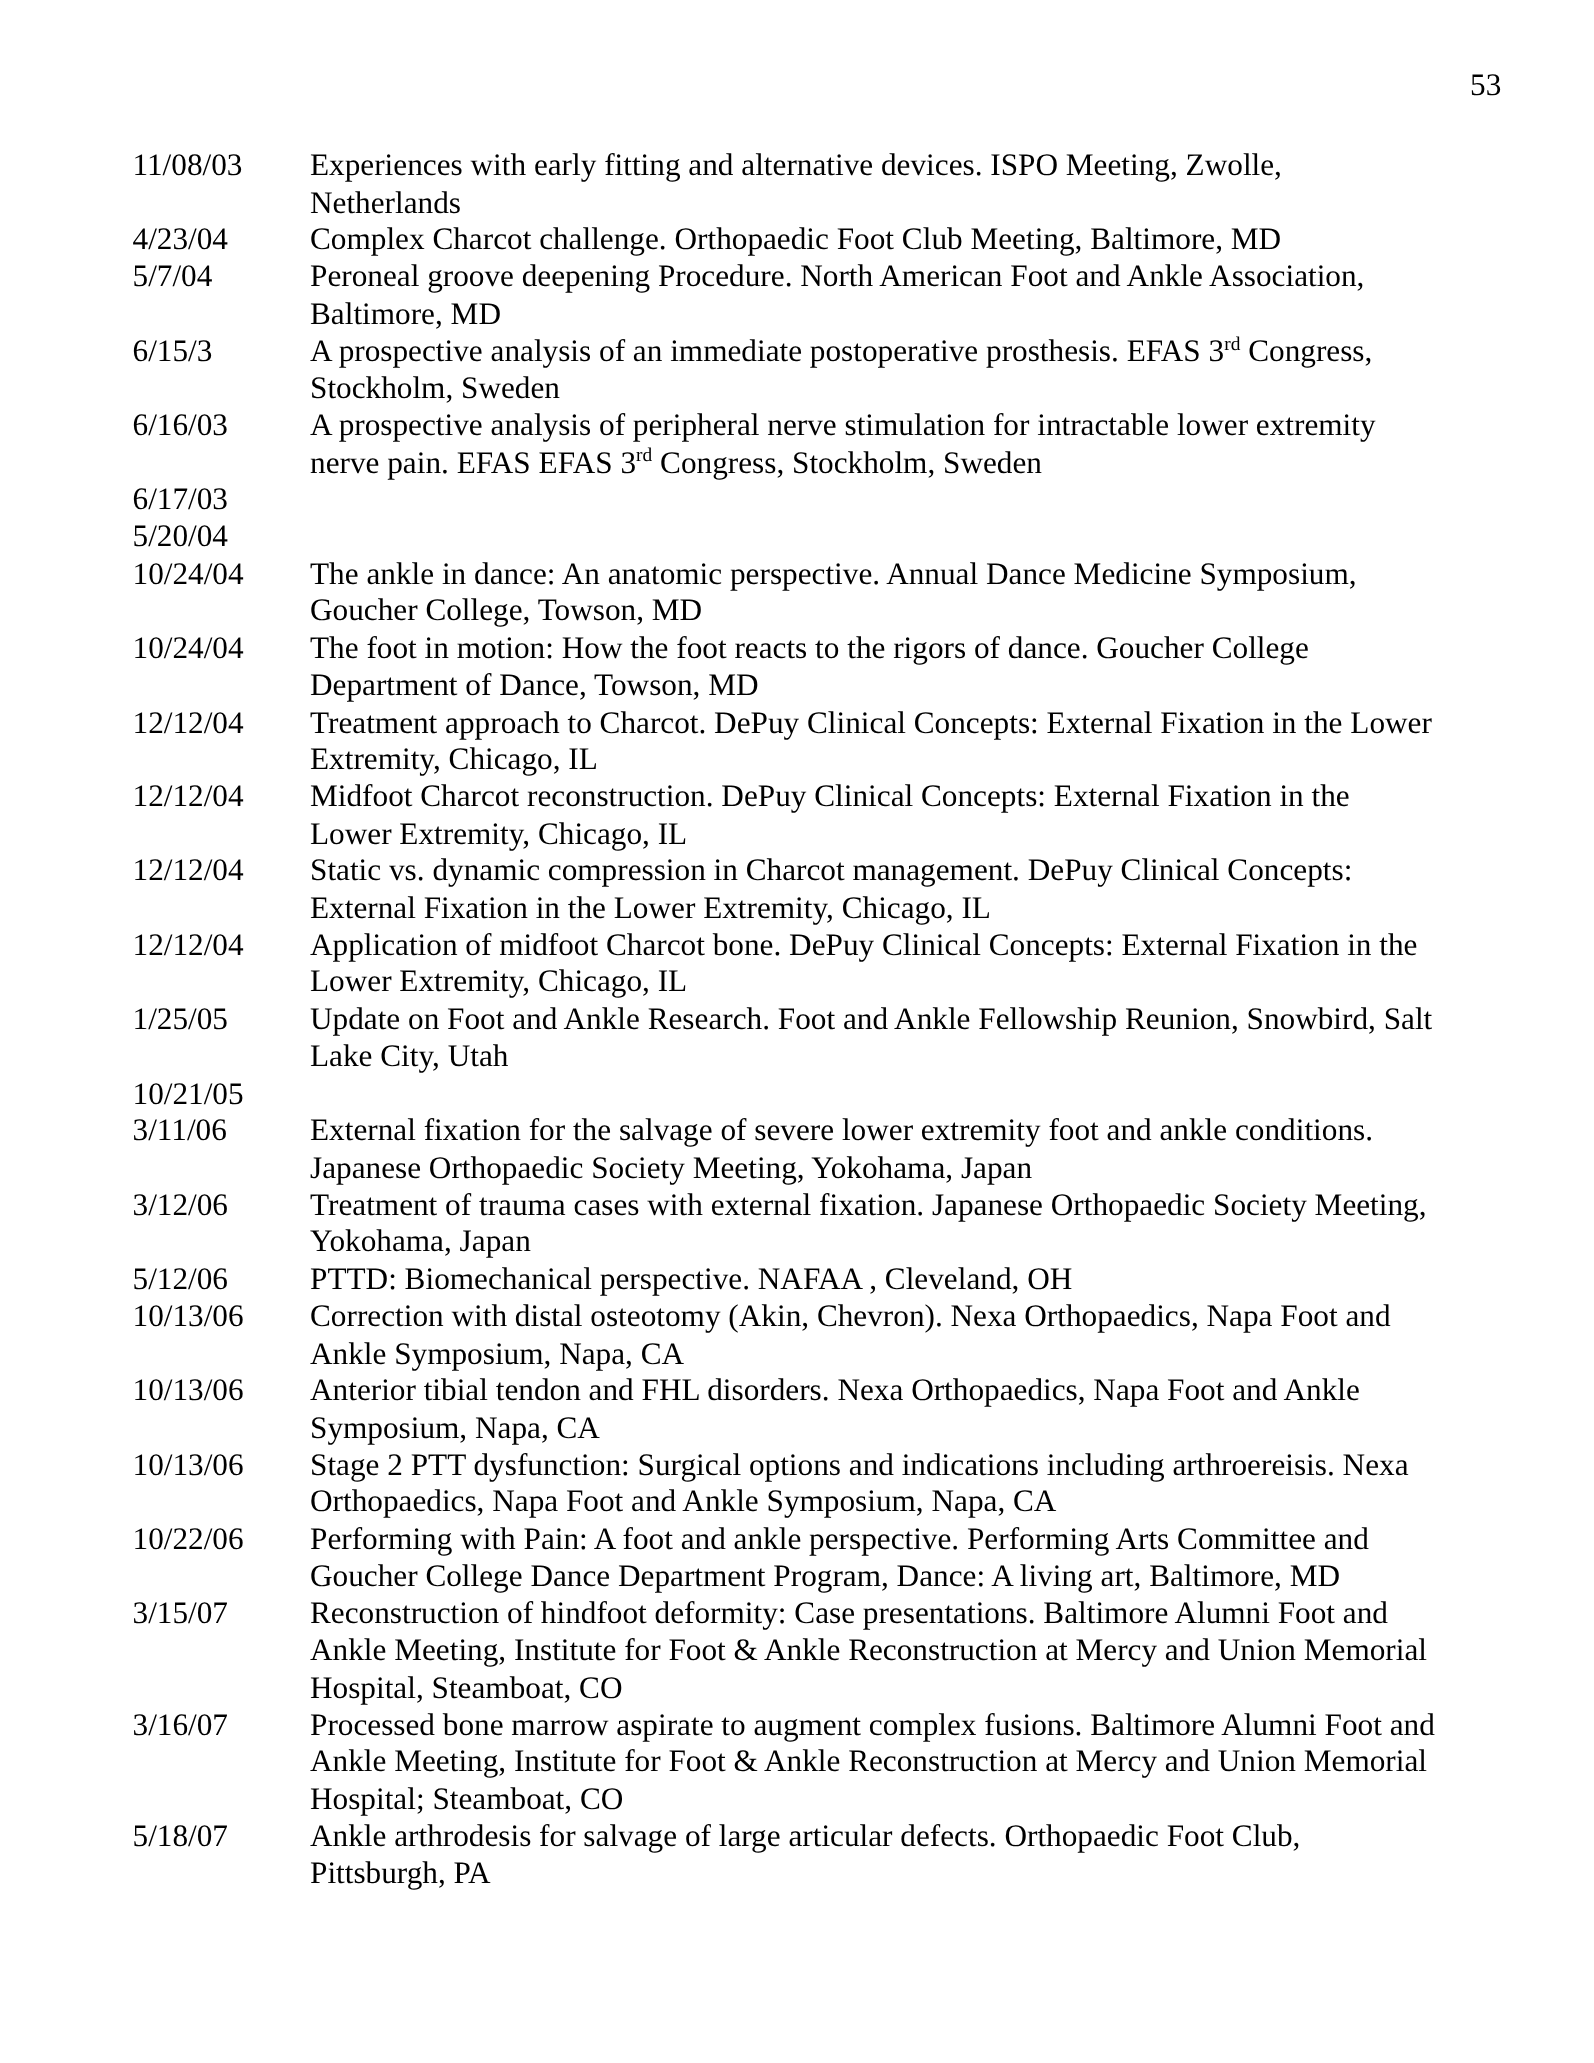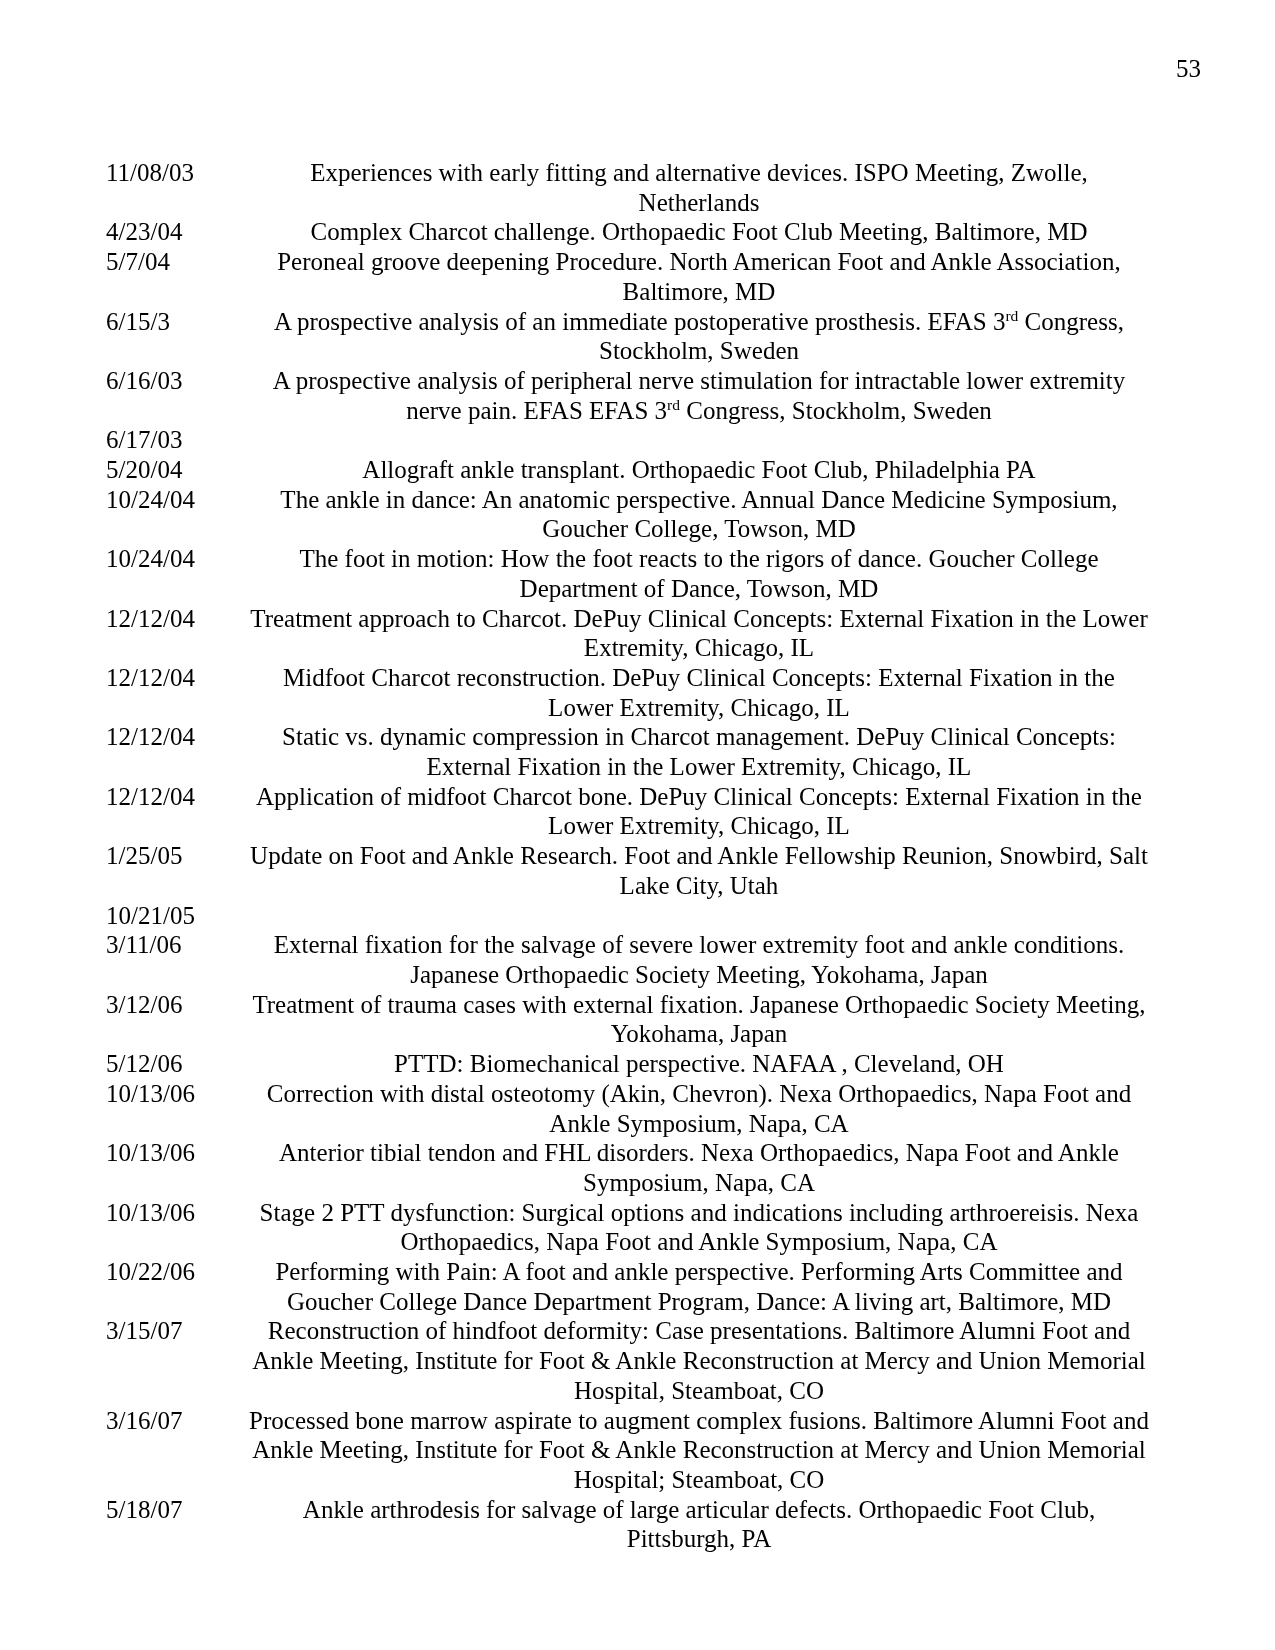--- a/index.html
+++ b/index.html
@@ -19,35 +19,33 @@
   .page-number {
     position: absolute;
     top: 54px;
     left: 1176px;
   }
   .entries {
     position: absolute;
     top: 118px;
     left: 106px;
     width: 1046px;
-    margin-top: 40px;
   }
   .entry {
     display: flex;
     align-items: flex-start;
   }
   .entry .date {
     flex: 0 0 142px;
     width: 142px;
     white-space: nowrap;
   }
   .entry .desc {
     width: 902px;
     max-width: 902px;
-    text-align: center;
   }
   sup {
     font-size: 0.62em;
     line-height: 0;
     vertical-align: super;
   }
 </style>
 </head>
 <body>
 
@@ -72,21 +70,20 @@
     </div>
     <div class="entry">
       <div class="date">6/16/03</div>
       <div class="desc">A prospective analysis of peripheral nerve stimulation for intractable lower extremity nerve pain. EFAS EFAS 3<sup>rd</sup> Congress, Stockholm, Sweden</div>
     </div>
     <div class="entry">
       <div class="date">6/17/03</div>
     </div>
     <div class="entry">
       <div class="date">5/20/04</div>
-      <div class="desc">Allograft ankle transplant. Orthopaedic Foot Club, Philadelphia PA</div>
     </div>
     <div class="entry">
       <div class="date">10/24/04</div>
       <div class="desc">The ankle in dance: An anatomic perspective. Annual Dance Medicine Symposium, Goucher College, Towson, MD</div>
     </div>
     <div class="entry">
       <div class="date">10/24/04</div>
       <div class="desc">The foot in motion: How the foot reacts to the rigors of dance. Goucher College Department of Dance, Towson, MD</div>
     </div>
     <div class="entry">

